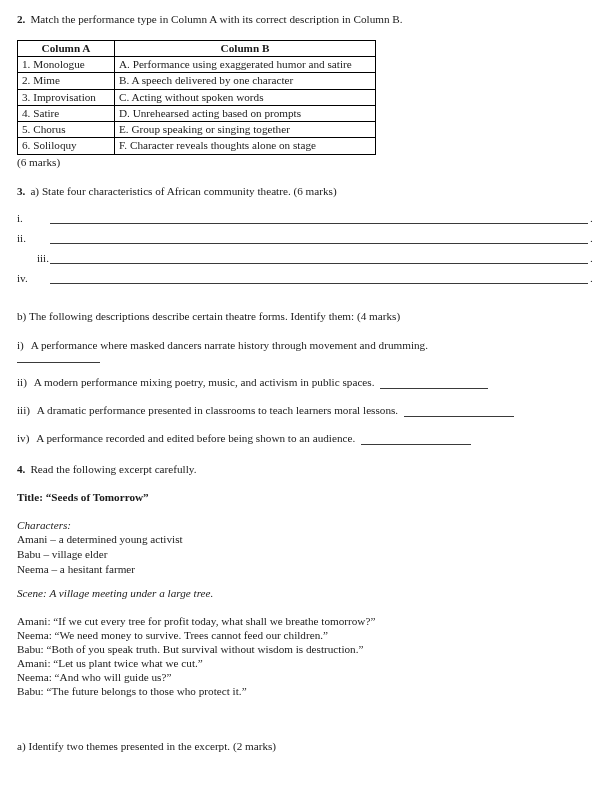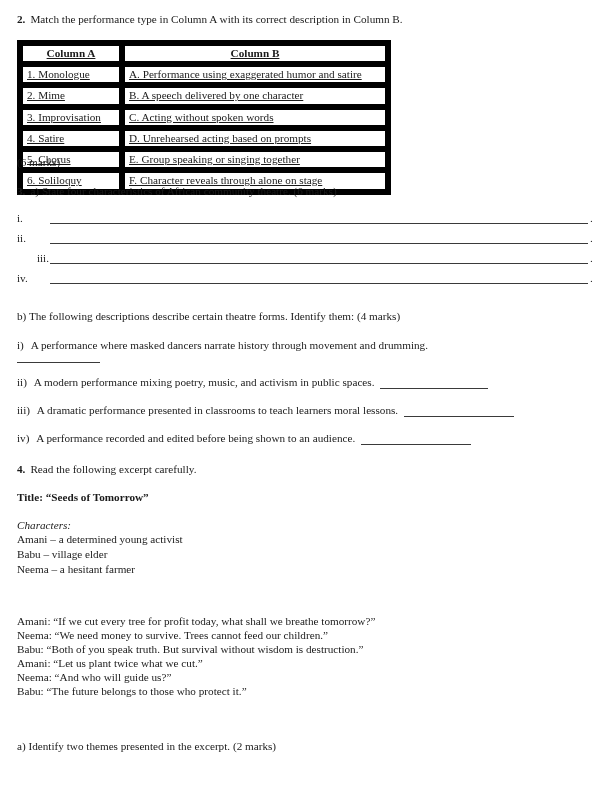--- a/index.html
+++ b/index.html
@@ -43,30 +43,29 @@
   .match-table {
     position: absolute;
     left: 17px;
     top: 40px;
     border-collapse: collapse;
     font-size: 11.2px;
     table-layout: fixed;
     width: 340px;
   }
   .match-table td, .match-table th {
-    border: 6px solid #000000;
+    border: 1px solid #000000;
     padding: 1px 4px 1px 4px;
     line-height: 1.18;
     height: 13px;
     vertical-align: middle;
     font-weight: normal;
     text-align: left;
     white-space: nowrap;
     overflow: hidden;
-    text-decoration: underline;
   }
   .match-table th {
     font-weight: bold;
     text-align: center;
   }
   .col-a { width: 88px; }
   .col-b { width: 252px; }
 
   
   .ans-row {
@@ -152,21 +151,21 @@
       <tr>
         <td class="col-a">4. Satire</td>
         <td class="col-b">D. Unrehearsed acting based on prompts</td>
       </tr>
       <tr>
         <td class="col-a">5. Chorus</td>
         <td class="col-b">E. Group speaking or singing together</td>
       </tr>
       <tr>
         <td class="col-a">6. Soliloquy</td>
-        <td class="col-b">F. Character reveals through alone on stage</td>
+        <td class="col-b">F. Character reveals thoughts alone on stage</td>
       </tr>
     </tbody>
   </table>
 
   <div class="q-line" style="top:156px;">(6 marks)</div>
 
   <div class="q-line" style="top:185px;">
     <span class="qnum">3.</span><span>a) State four characteristics of African community theatre. (6 marks)</span>
   </div>
 
@@ -221,20 +220,21 @@
     <span class="qnum">4.</span><span>Read the following excerpt carefully.</span>
   </div>
 
   <div class="q-line bold" style="top:491px;">Title: “Seeds of Tomorrow”</div>
 
   <div class="q-line ital" style="top:519px;">Characters:</div>
   <div class="q-line" style="top:533px;">Amani – a determined young activist</div>
   <div class="q-line" style="top:548px;">Babu – village elder</div>
   <div class="q-line" style="top:563px;">Neema – a hesitant farmer</div>
 
+  <div class="q-line ital" style="top:587px;">Scene: A village meeting under a large tree.</div>
 
   <div class="dlg" style="top:629px;">Neema: “We need money to survive. Trees cannot feed our children.”</div>
   <div class="dlg" style="top:615px;">Amani: “If we cut every tree for profit today, what shall we breathe tomorrow?”</div>
   <div class="dlg" style="top:643px;">Babu: “Both of you speak truth. But survival without wisdom is destruction.”</div>
   <div class="dlg" style="top:657px;">Amani: “Let us plant twice what we cut.”</div>
   <div class="dlg" style="top:671px;">Neema: “And who will guide us?”</div>
   <div class="dlg" style="top:685px;">Babu: “The future belongs to those who protect it.”</div>
 
   <div class="q-line" style="top:740px;">a) Identify two themes presented in the excerpt. (2 marks)</div>
 

